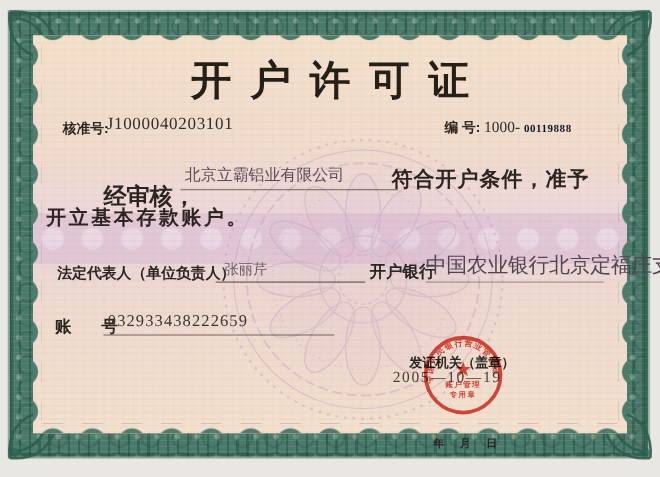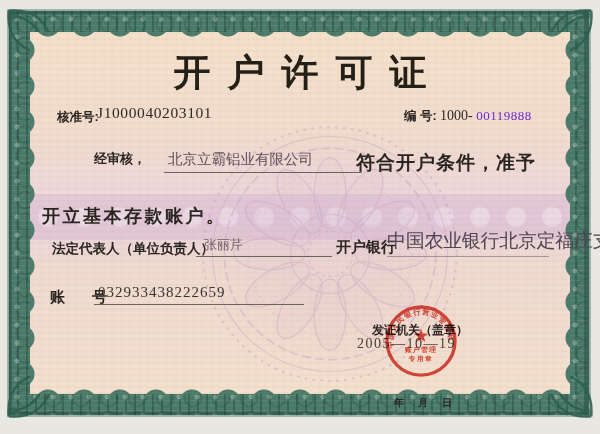--- a/index.html
+++ b/index.html
@@ -72,24 +72,24 @@
     left:0;top:48px;width:600px;text-align:center;
     font-family:"DejaVu Serif","Liberation Serif",serif;font-weight:bold;
     font-size:37px;letter-spacing:17px;text-indent:17px;color:#242018;
   }
   .lbl{font-weight:bold;color:#2b2522;}
   .serifv{font-family:"Liberation Serif",serif;}
   .approval-label{left:57px;top:109px;font-size:12.5px;}
   .approval-value{left:97px;top:104px;font-size:15.5px;letter-spacing:.6px;color:#2f2b27;}
   .serial{left:404px;top:108px;font-size:12.5px;}
   .serial .pfx{font-family:"Liberation Serif",serif;font-size:14px;font-weight:normal;color:#2f2b27;}
-  .serial .rednum{font-family:"Liberation Serif",serif;font-size:13px;font-weight:normal;color:#6d28d9;letter-spacing:.5px;}
-  .reviewed{left:94px;top:150px;font-size:13px;}
+  .serial .rednum{font-family:"Liberation Serif",serif;font-size:10px;font-weight:bold;color:#0f172a;letter-spacing:.5px;}
+  .reviewed{left:94px;top:164px;font-size:21px;}
   .qualifies{left:356px;top:150px;font-size:19px;letter-spacing:1px;}
-  .account-type{left:42px;top:204px;font-size:18px;letter-spacing:2.5px;text-align:right;}
+  .account-type{left:42px;top:186px;font-size:18px;letter-spacing:2.5px;text-align:right;}
   .legal-label{left:52px;top:240px;font-size:13.5px;}
   .bank-label{left:336px;top:238px;font-size:15px;}
   .account-label{left:50px;top:288px;font-size:15px;letter-spacing:6px;}
   .issuer-label{left:372px;top:322px;font-size:12px;}
   .issue-date{left:357px;top:336px;font-size:14px;letter-spacing:1.5px;color:#46403a;font-family:"Liberation Serif",serif;}
   .date-units{left:394px;top:352px;font-size:10px;letter-spacing:2px;margin-top:44px;}
   
   .field{position:absolute;border-bottom:1.4px solid rgba(70,62,56,.75);}
   .field .val{position:absolute;white-space:nowrap;font-family:"Liberation Serif",serif;}
   .f-company{left:164px;top:134px;width:198px;height:38px;}

